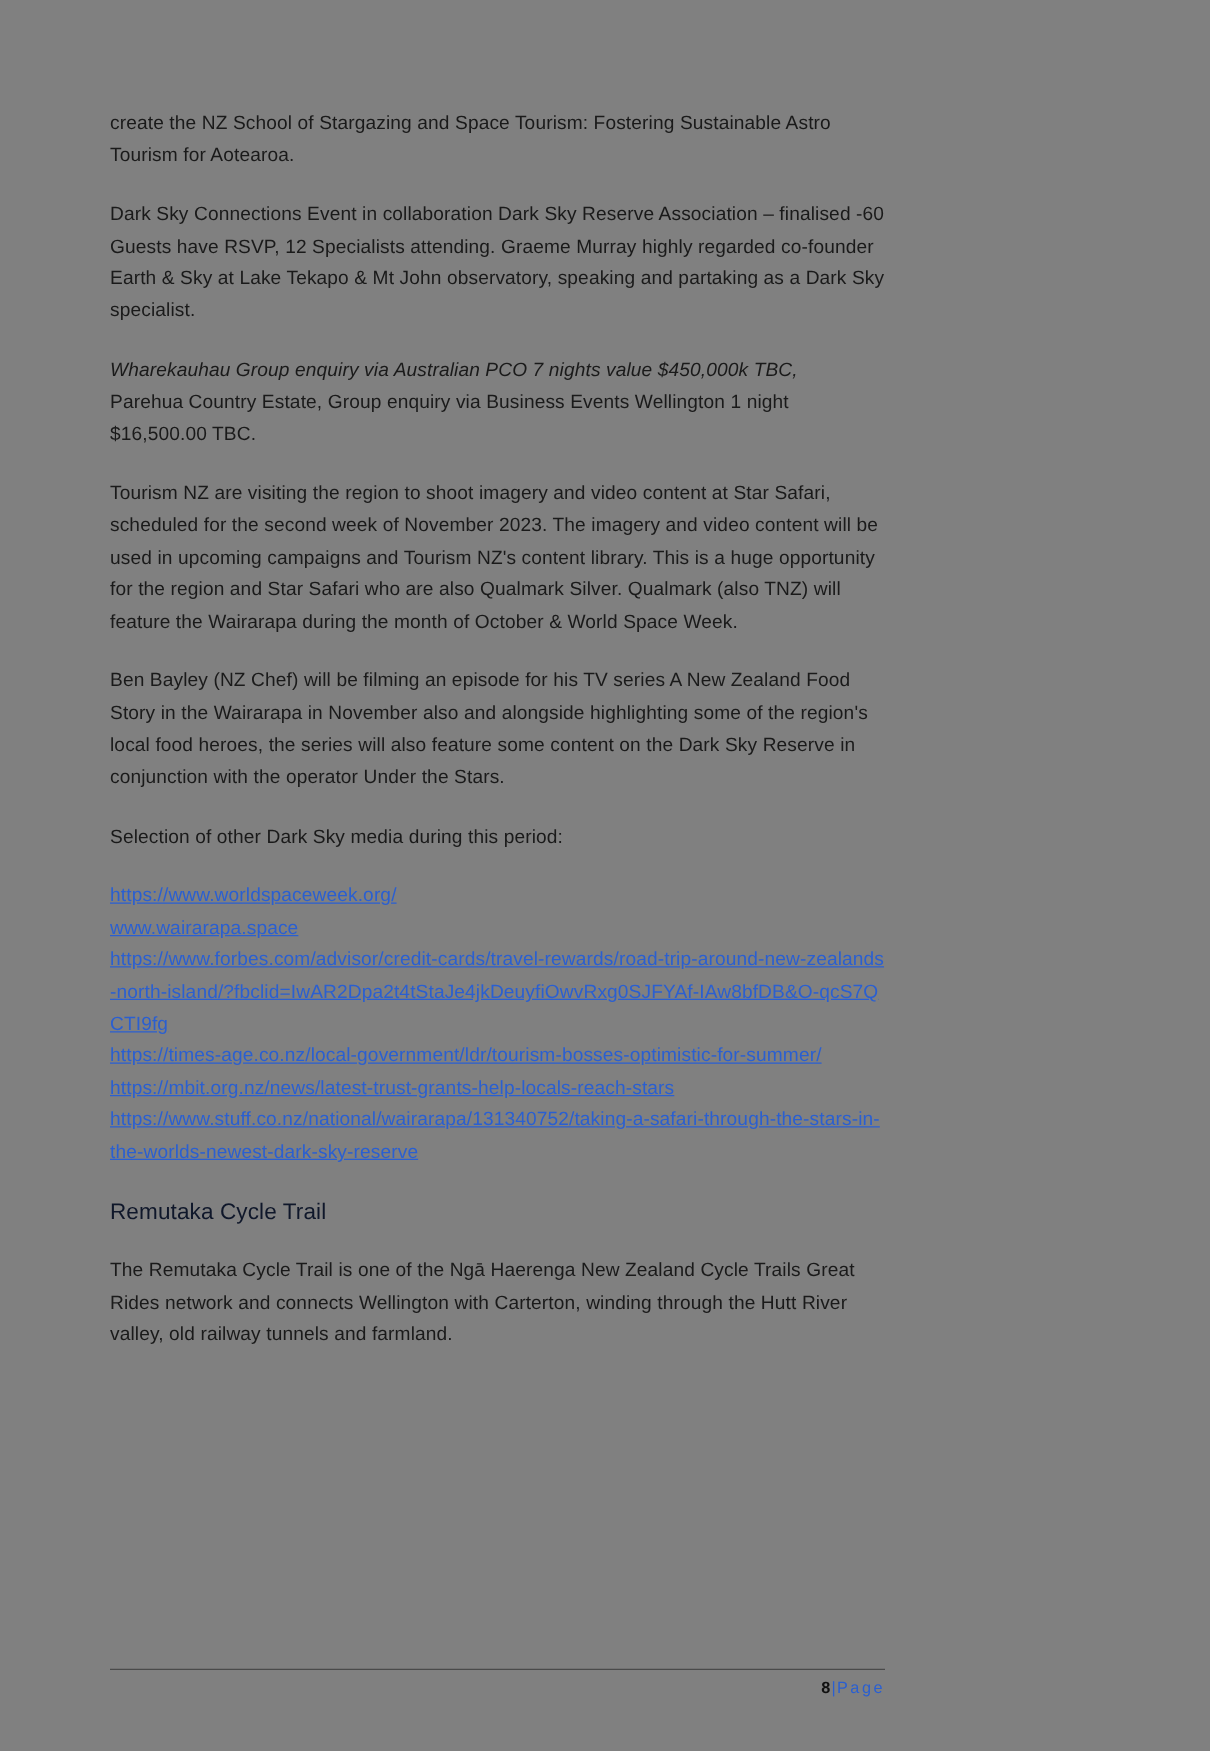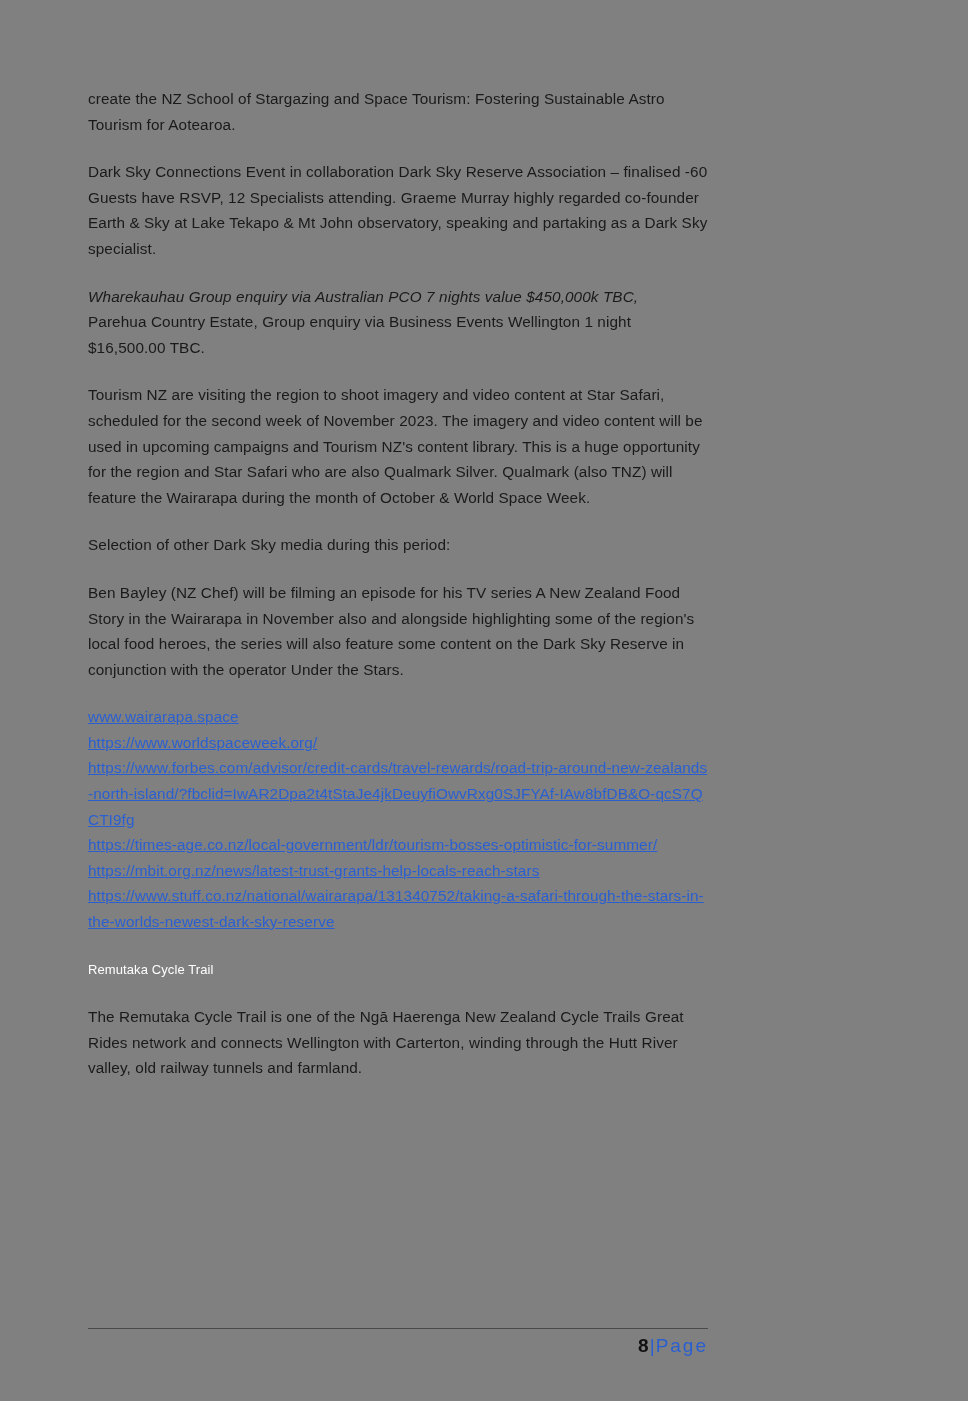--- a/index.html
+++ b/index.html
@@ -37,38 +37,38 @@
     margin: 0 0 22px 0;
     line-height: 25.6px;
   }
   .links a {
     color: #2a5fd1;
     text-decoration: underline;
     word-break: break-all;
     display: block;
   }
   .heading {
-    font-size: 13px;
+    font-size: 18px;
     line-height: 25.6px;
-    color: #ffffff;
+    color: #0f172a;
     margin: 0 0 22px 0;
   }
   .footer {
     position: absolute;
     left: 88px;
     right: 88px;
     bottom: 44px;
   }
   .footer-rule {
     border-top: 1px solid #4a4a4a;
     margin-bottom: 6px;
   }
   .footer-text {
     text-align: right;
-    font-size: 19px;
+    font-size: 13px;
     color: #111;
     letter-spacing: 1px;
   }
   .footer-text .pagenum {
     font-weight: bold;
   }
   .footer-text .sep {
     color: #2a5fd1;
   }
   .footer-text .word {
@@ -81,26 +81,26 @@
 
 <div class="page">
 
   <div class="body-text">
 
     <p class="para">create the NZ School of Stargazing and Space Tourism: Fostering Sustainable Astro Tourism for Aotearoa.</p>
     <p class="para">Dark Sky Connections Event in collaboration Dark Sky Reserve Association – finalised -60 Guests have RSVP, 12 Specialists attending. Graeme Murray highly regarded co-founder Earth &amp; Sky at Lake Tekapo &amp; Mt John observatory, speaking and partaking as a Dark Sky specialist.</p>
     <p class="para tight">Wharekauhau Group enquiry via Australian PCO 7 nights value $450,000k TBC,</p>
     <p class="para">Parehua Country Estate, Group enquiry via Business Events Wellington 1 night $16,500.00 TBC.</p>
     <p class="para">Tourism NZ are visiting the region to shoot imagery and video content at Star Safari, scheduled for the second week of November 2023. The imagery and video content will be used in upcoming campaigns and Tourism NZ's content library. This is a huge opportunity for the region and Star Safari who are also Qualmark Silver. Qualmark (also TNZ) will feature the Wairarapa during the month of October &amp; World Space Week.</p>
+    <p class="para">Ben Bayley (NZ Chef) will be filming an episode for his TV series A New Zealand Food Story in the Wairarapa in November also and alongside highlighting some of the region's local food heroes, the series will also feature some content on the Dark Sky Reserve in conjunction with the operator Under the Stars.</p>
     <p class="para">Selection of other Dark Sky media during this period:</p>
-    <p class="para">Ben Bayley (NZ Chef) will be filming an episode for his TV series A New Zealand Food Story in the Wairarapa in November also and alongside highlighting some of the region's local food heroes, the series will also feature some content on the Dark Sky Reserve in conjunction with the operator Under the Stars.</p>
 
     <div class="links">
+      <a href="#">https://www.worldspaceweek.org/</a>
       <a href="#">www.wairarapa.space</a>
-      <a href="#">https://www.worldspaceweek.org/</a>
       <a href="#">https://www.forbes.com/advisor/credit-cards/travel-rewards/road-trip-around-new-zealands-north-island/?fbclid=IwAR2Dpa2t4tStaJe4jkDeuyfiOwvRxg0SJFYAf-IAw8bfDB&amp;O-qcS7QCTI9fg</a>
       <a href="#">https://times-age.co.nz/local-government/ldr/tourism-bosses-optimistic-for-summer/</a>
       <a href="#">https://mbit.org.nz/news/latest-trust-grants-help-locals-reach-stars</a>
       <a href="#">https://www.stuff.co.nz/national/wairarapa/131340752/taking-a-safari-through-the-stars-in-the-worlds-newest-dark-sky-reserve</a>
     </div>
 
     <p class="heading">Remutaka Cycle Trail</p>
     <p class="para">The Remutaka Cycle Trail is one of the Ngā Haerenga New Zealand Cycle Trails Great Rides network and connects Wellington with Carterton, winding through the Hutt River valley, old railway tunnels and farmland.</p>
 
   </div>

